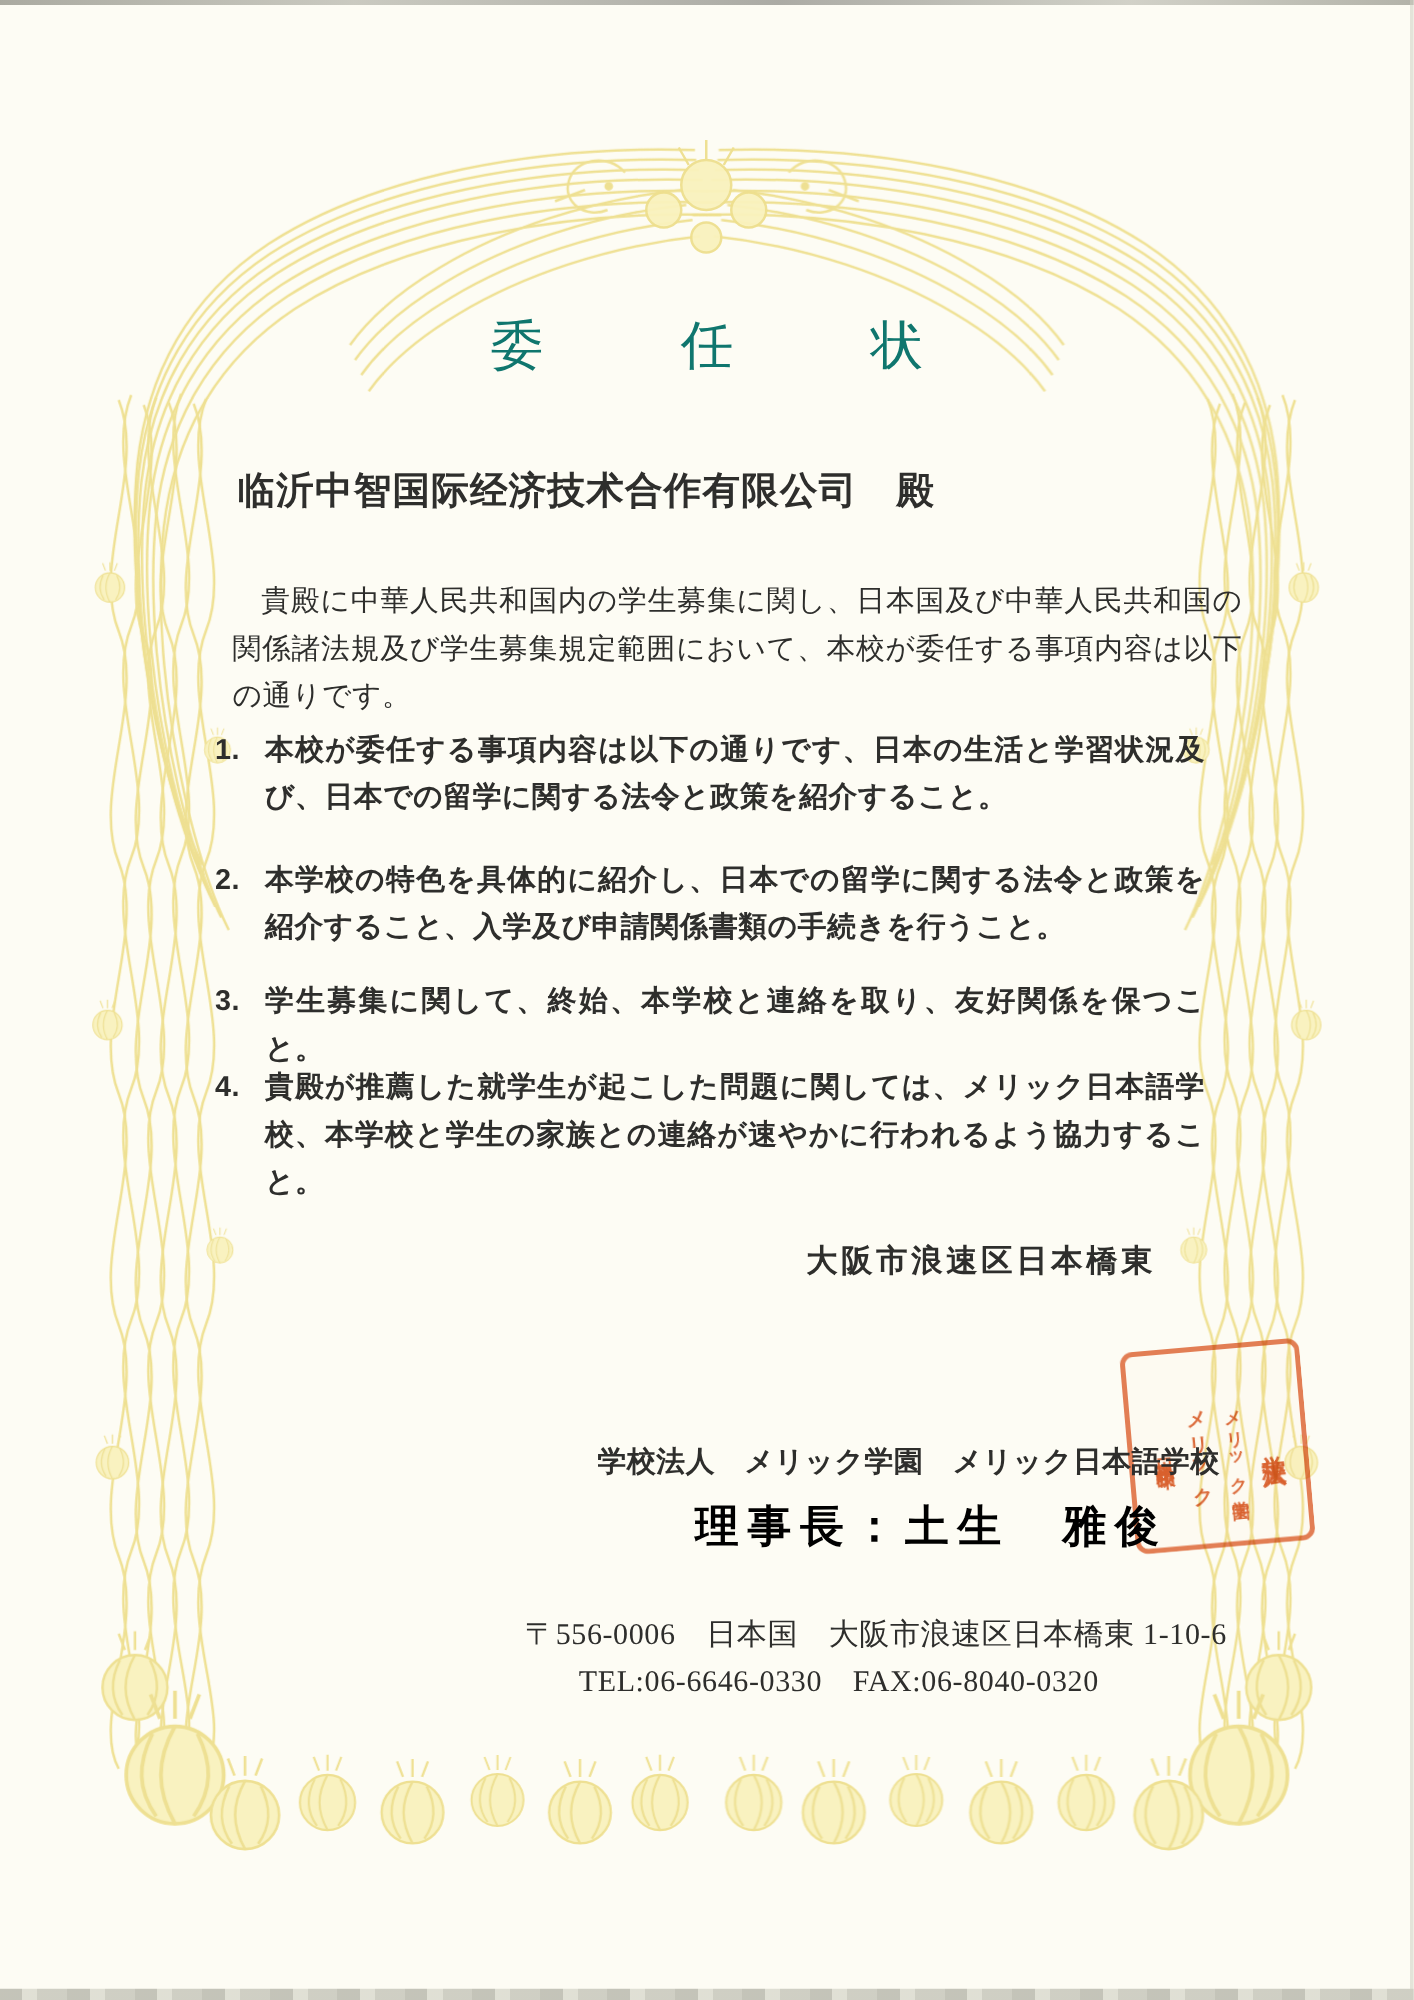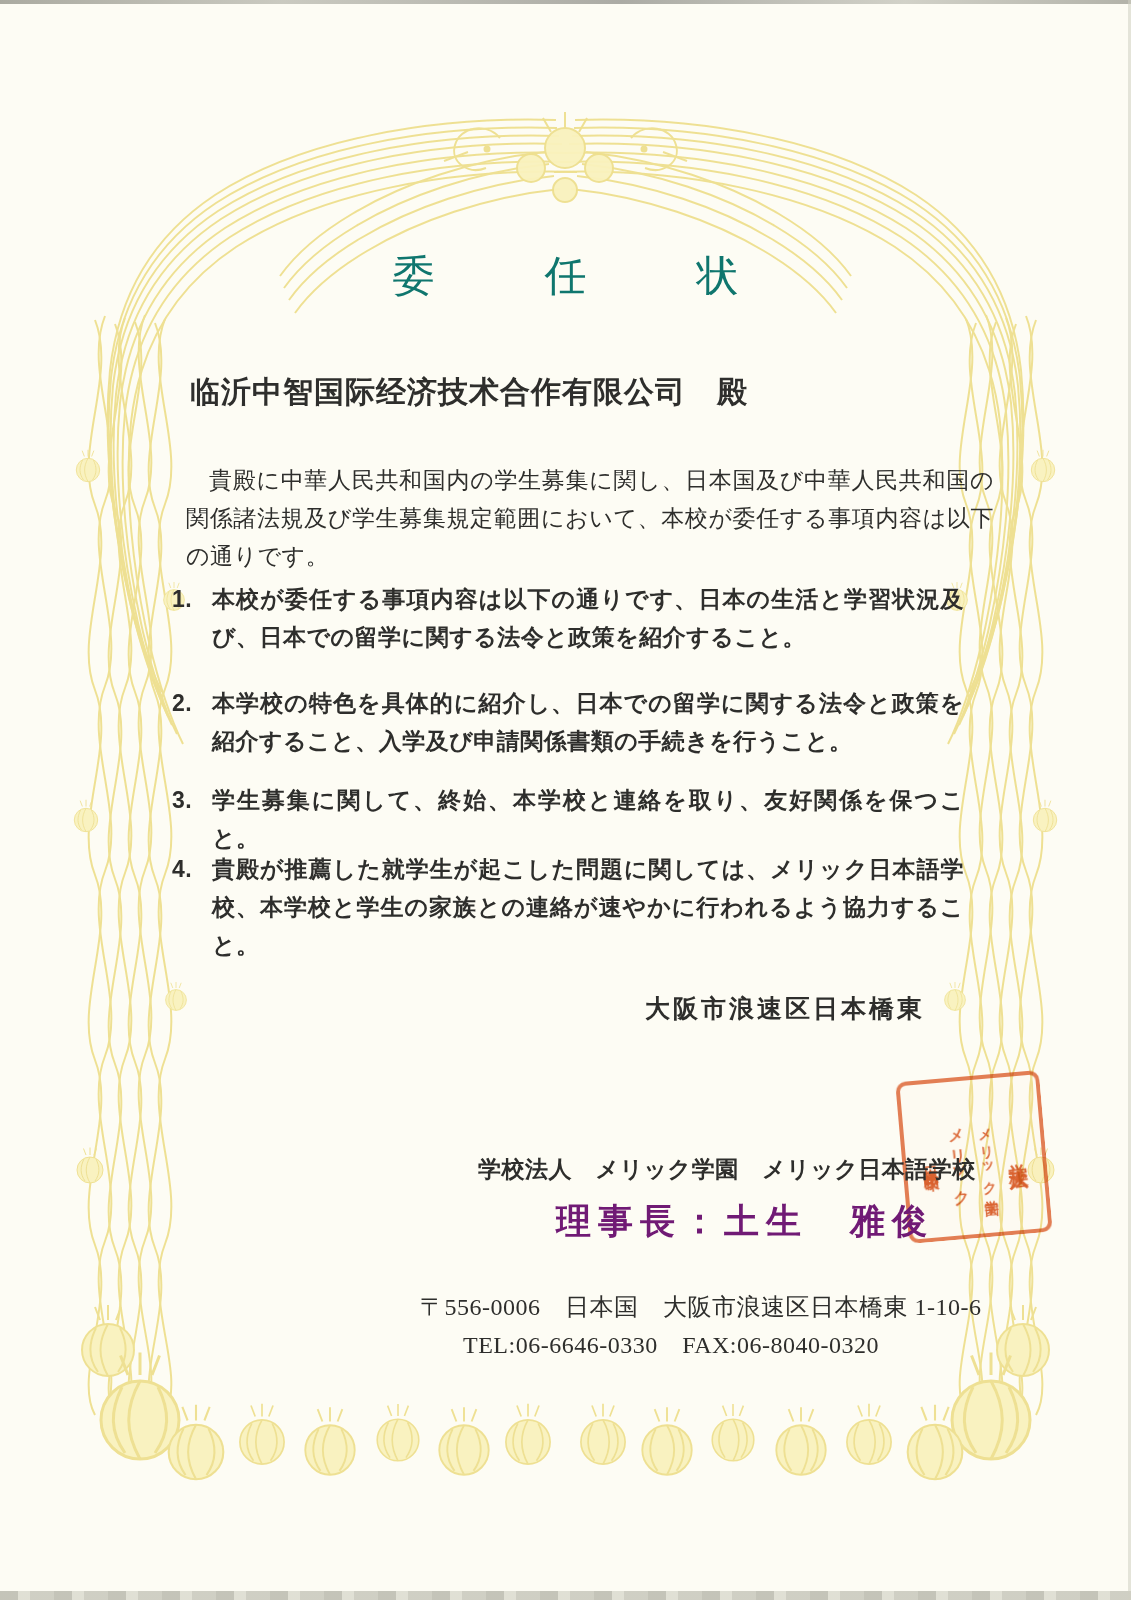--- a/index.html
+++ b/index.html
@@ -24,21 +24,21 @@
   .addressee{left:190px;top:372px;font-size:30px;font-weight:600;letter-spacing:1px;}
   .intro{left:162px;top:461px;width:808px;font-size:23px;line-height:38px;
     font-weight:400;text-indent:1em;letter-spacing:.5px;text-align:justify;margin-left:24px;}
   .item{left:172px;width:796px;display:flex;font-size:23px;line-height:38px;font-weight:600;letter-spacing:.5px;}
   .item .num{width:40px;flex:0 0 40px;}
   .item .txt{width:752px;flex:0 0 752px;text-align:justify;}
   .item1{top:580px;} .item2{top:684px;} .item3{top:781px;} .item4{top:850px;}
   .date-line{top:992px;right:206px;font-size:25px;font-weight:600;letter-spacing:3px;}
   .org-line{left:478px;top:1154px;font-size:23px;font-weight:600;letter-spacing:.5px;}
   .sig-line{left:556px;top:1198px;font-size:35px;font-weight:700;letter-spacing:7px;
-    font-family:"Liberation Serif","DejaVu Serif",serif;color:#701a75;}
+    font-family:"Liberation Serif","DejaVu Serif",serif;color:#000000;}
   .addr1{left:420px;top:1291px;font-size:24px;letter-spacing:.5px;
     font-family:"Liberation Serif","DejaVu Serif",serif;}
   .addr2{left:463px;top:1329px;font-size:24px;letter-spacing:.5px;
     font-family:"Liberation Serif","DejaVu Serif",serif;}
 
   
   .seal{left:902px;top:1076px;width:132px;height:146px;
     border:4px solid rgba(221,98,48,.8);border-radius:10px;
     transform:rotate(-5deg);display:flex;flex-direction:row-reverse;
     justify-content:space-evenly;align-items:center;padding:4px 2px;

